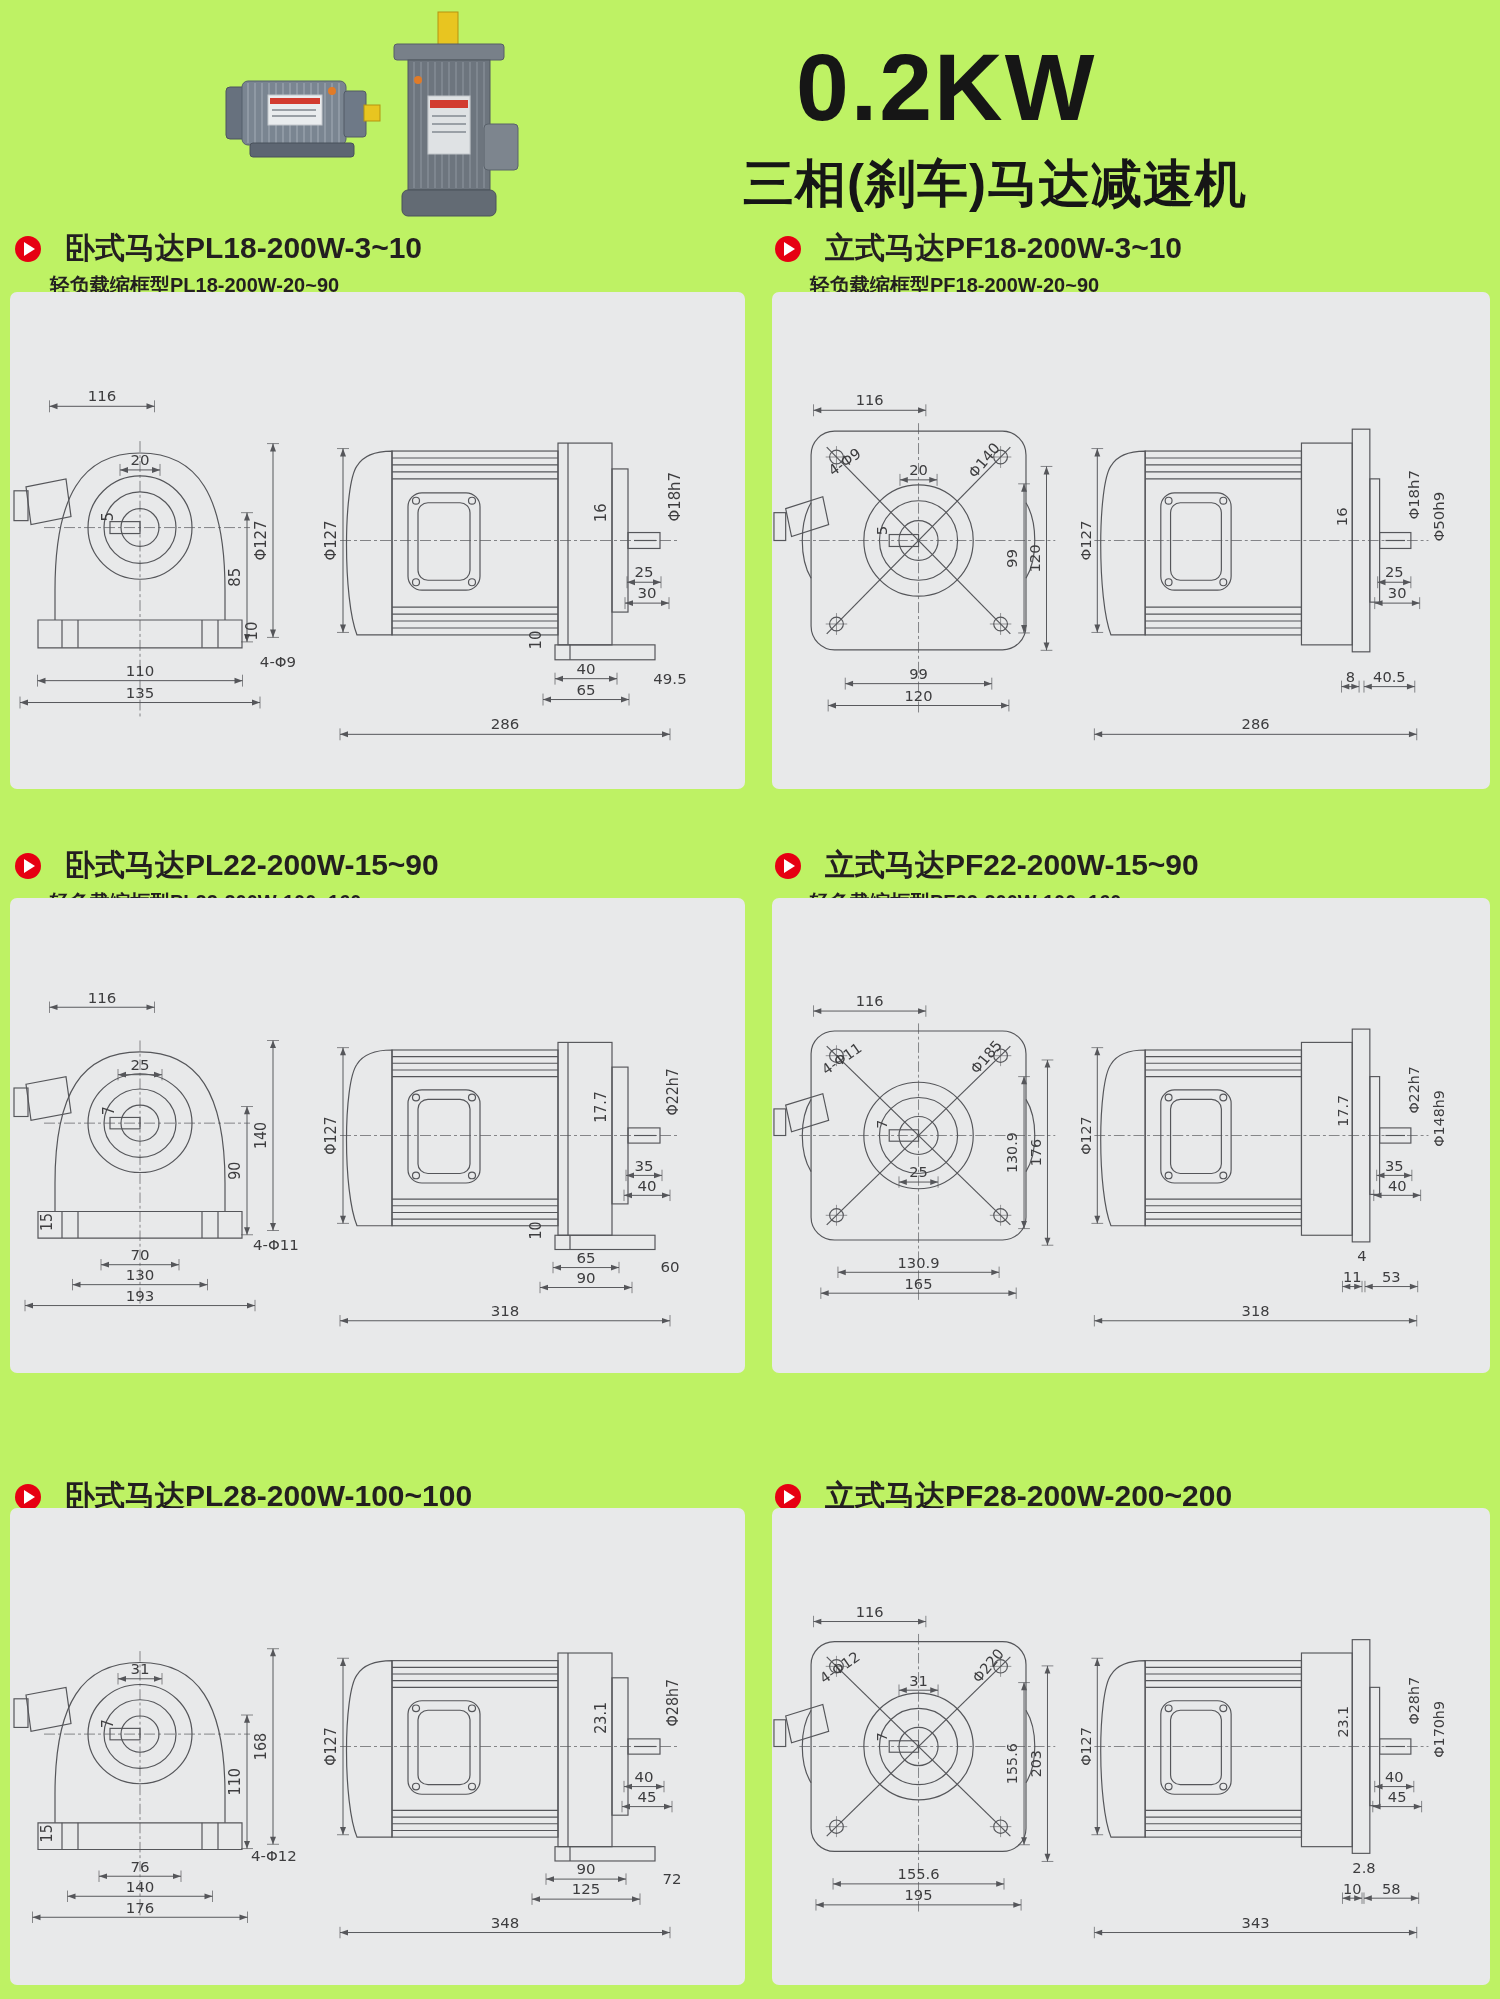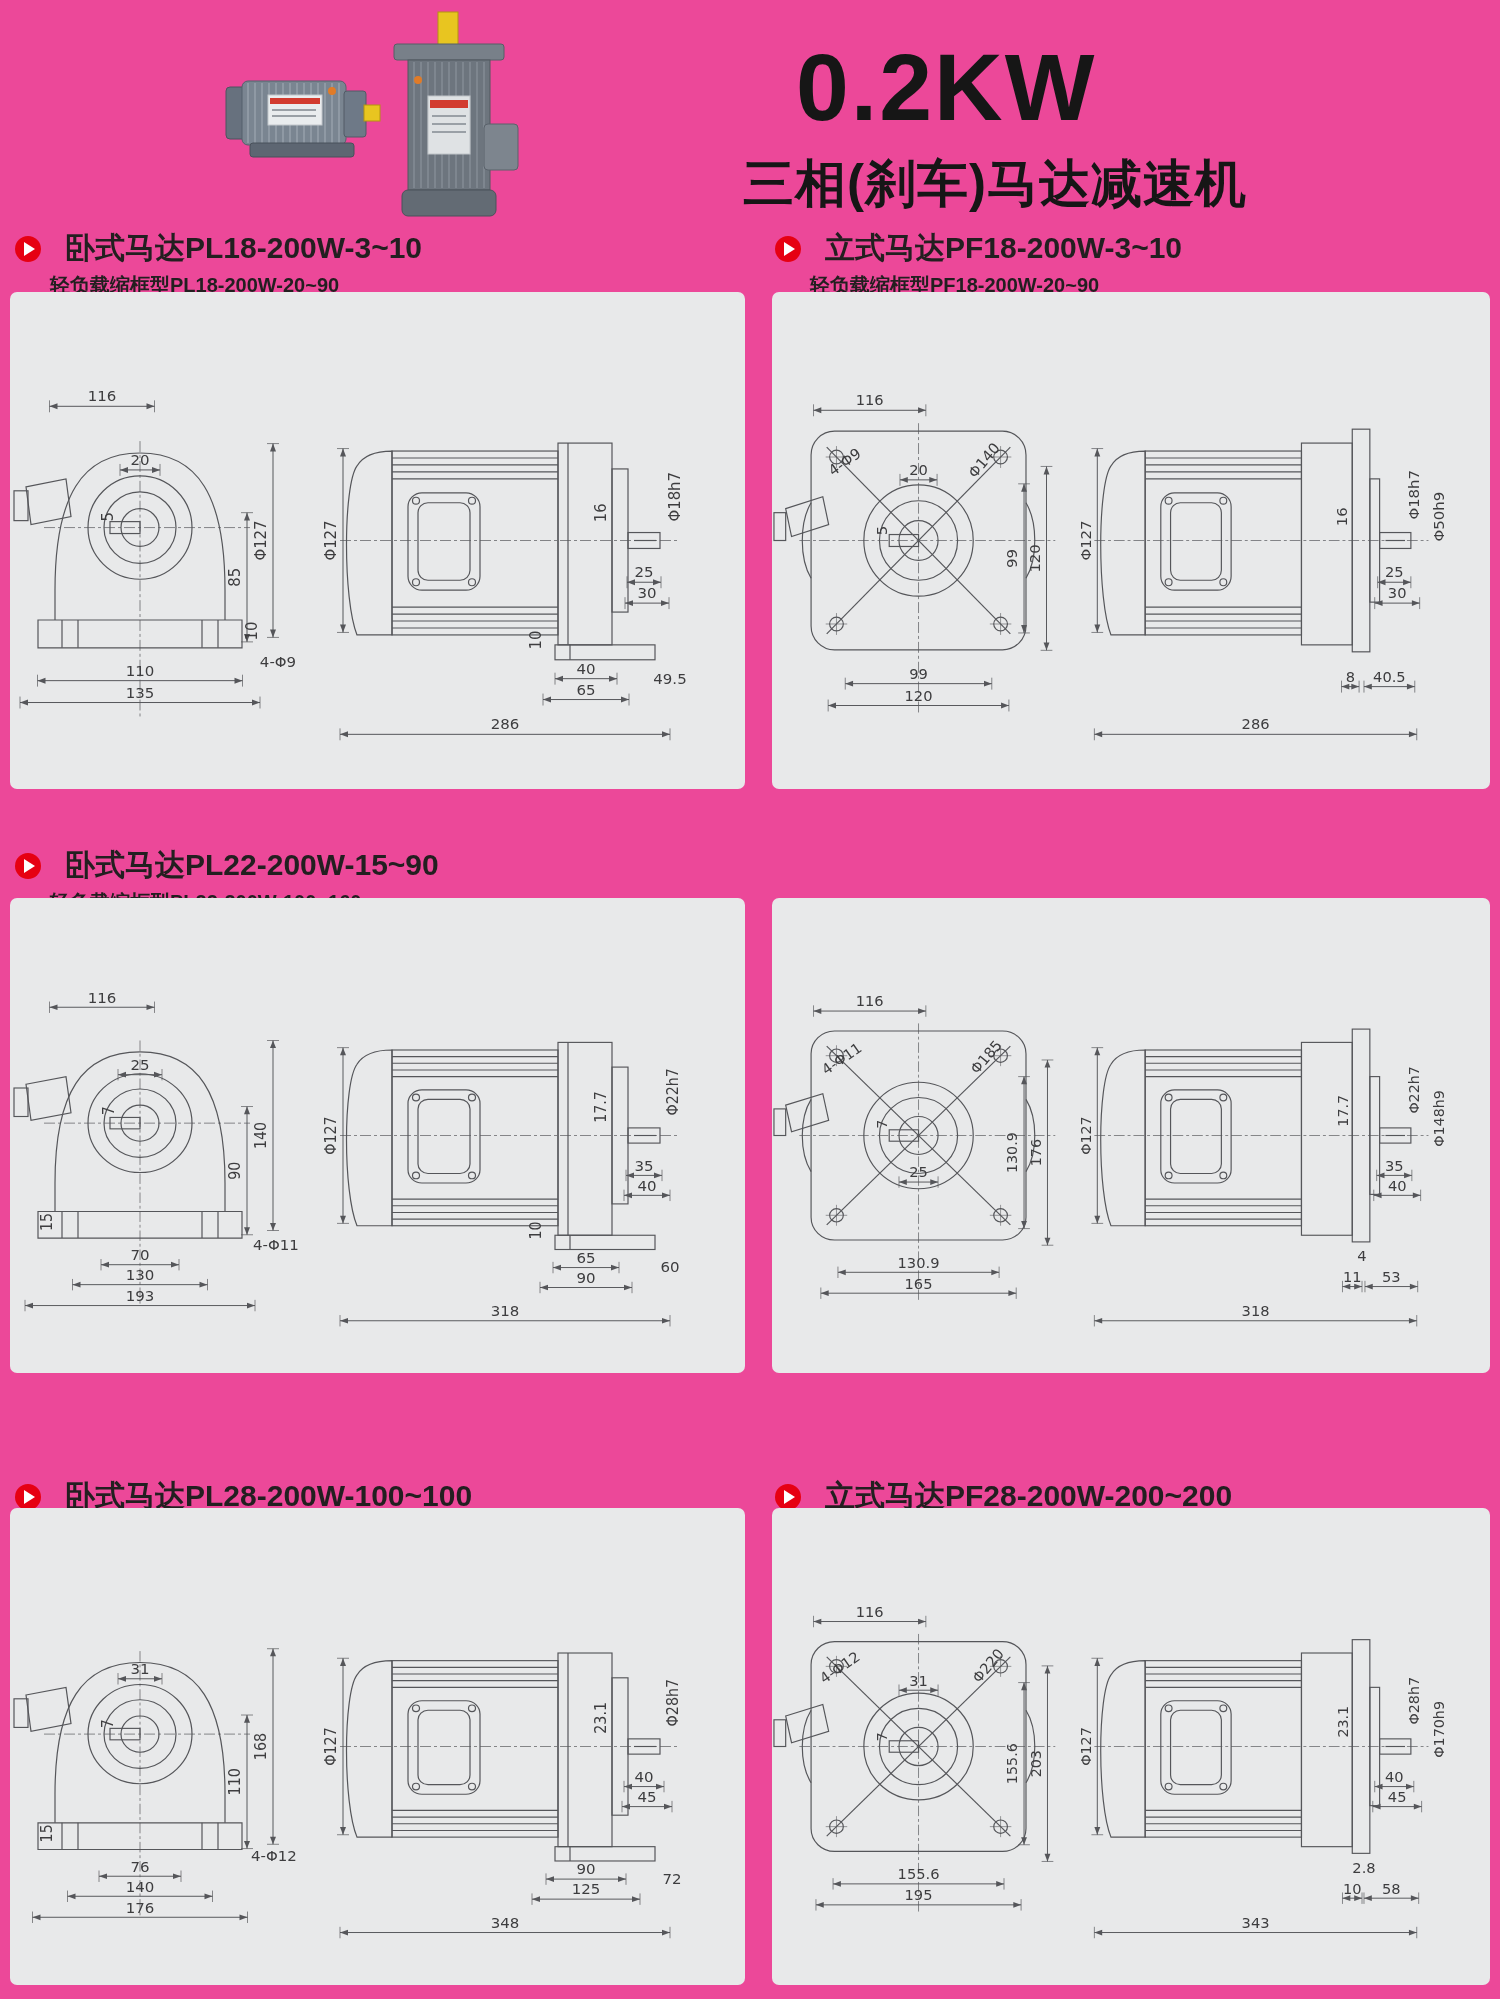--- a/index.html
+++ b/index.html
@@ -1,16 +1,16 @@
 <!DOCTYPE html>
 <html><head>
 <meta charset="utf-8">
 <style>
   html,body{margin:0;padding:0;background:#ffffff;}
-  .page{position:relative;width:1500px;height:1999px;background:#ec4899;overflow:hidden;
+  .page{position:relative;width:1500px;height:1999px;background:#bef264;overflow:hidden;
         font-family:"Liberation Sans", sans-serif;color:#231f20;}
   .title-power{position:absolute;left:796px;top:40px;font-size:95px;font-weight:900;
                letter-spacing:2px;color:#161616;line-height:1;}
   .title-product{position:absolute;left:743px;top:158px;font-size:51px;font-weight:900;
                  color:#161616;line-height:1;letter-spacing:1px;white-space:nowrap;}
   .photo{position:absolute;}
   .sec{position:absolute;}
   .sec-head{display:flex;align-items:center;gap:24px;}
   .bullet{width:26px;height:26px;border-radius:50%;background:#e60012;flex:0 0 auto;
           display:flex;align-items:center;justify-content:center;}
@@ -497,20 +497,29 @@
         <text x="660" y="390" font-size="15" fill="#3d3d3f" text-anchor="middle" dominant-baseline="middle">60</text>
         <line x1="330" y1="445" x2="660" y2="445" stroke="#55565a" stroke-width="1"></line>
         <polygon points="330,445 338,442 338,448" fill="#55565a"></polygon>
         <polygon points="660,445 652,442 652,448" fill="#55565a"></polygon>
         <line x1="330" y1="439" x2="330" y2="451" stroke="#55565a" stroke-width="0.7"></line>
         <line x1="660" y1="439" x2="660" y2="451" stroke="#55565a" stroke-width="0.7"></line>
         <text x="495" y="436" font-size="15" fill="#3d3d3f" text-anchor="middle" dominant-baseline="middle">318</text>
       </svg>
   </div>
 
+  <div class="sec" style="left:775px;top:845px;">
+    <div class="sec-head">
+      <span class="bullet" style="background: rgb(230, 0, 18);">
+          <i></i>
+        </span>
+      <span class="sec-title">立式马达PF22-200W-15~90</span>
+    </div>
+    <div class="sec-sub">轻负载缩框型PF22-200W-100~160</div>
+  </div>
   <div class="panel" style="left:772px;top:898px;width:718px;height:475px;">
     <svg viewBox="0 0 735 500" preserveAspectRatio="none">
         <g>
           <rect x="40" y="140" width="220" height="220" rx="24" fill="none" stroke="#55565a" stroke-width="1.2"></rect>
           <line x1="56" y1="156" x2="244" y2="344" fill="none" stroke="#55565a" stroke-width="1.2"></line>
           <line x1="244" y1="156" x2="56" y2="344" fill="none" stroke="#55565a" stroke-width="1.2"></line>
           <circle cx="66" cy="166" r="7" fill="none" stroke="#55565a" stroke-width="1.2"></circle>
           <line x1="55" y1="166" x2="77" y2="166" stroke="#55565a" stroke-width="0.6"></line>
           <line x1="66" y1="155" x2="66" y2="177" stroke="#55565a" stroke-width="0.6"></line>
           <circle cx="234" cy="166" r="7" fill="none" stroke="#55565a" stroke-width="1.2"></circle>

